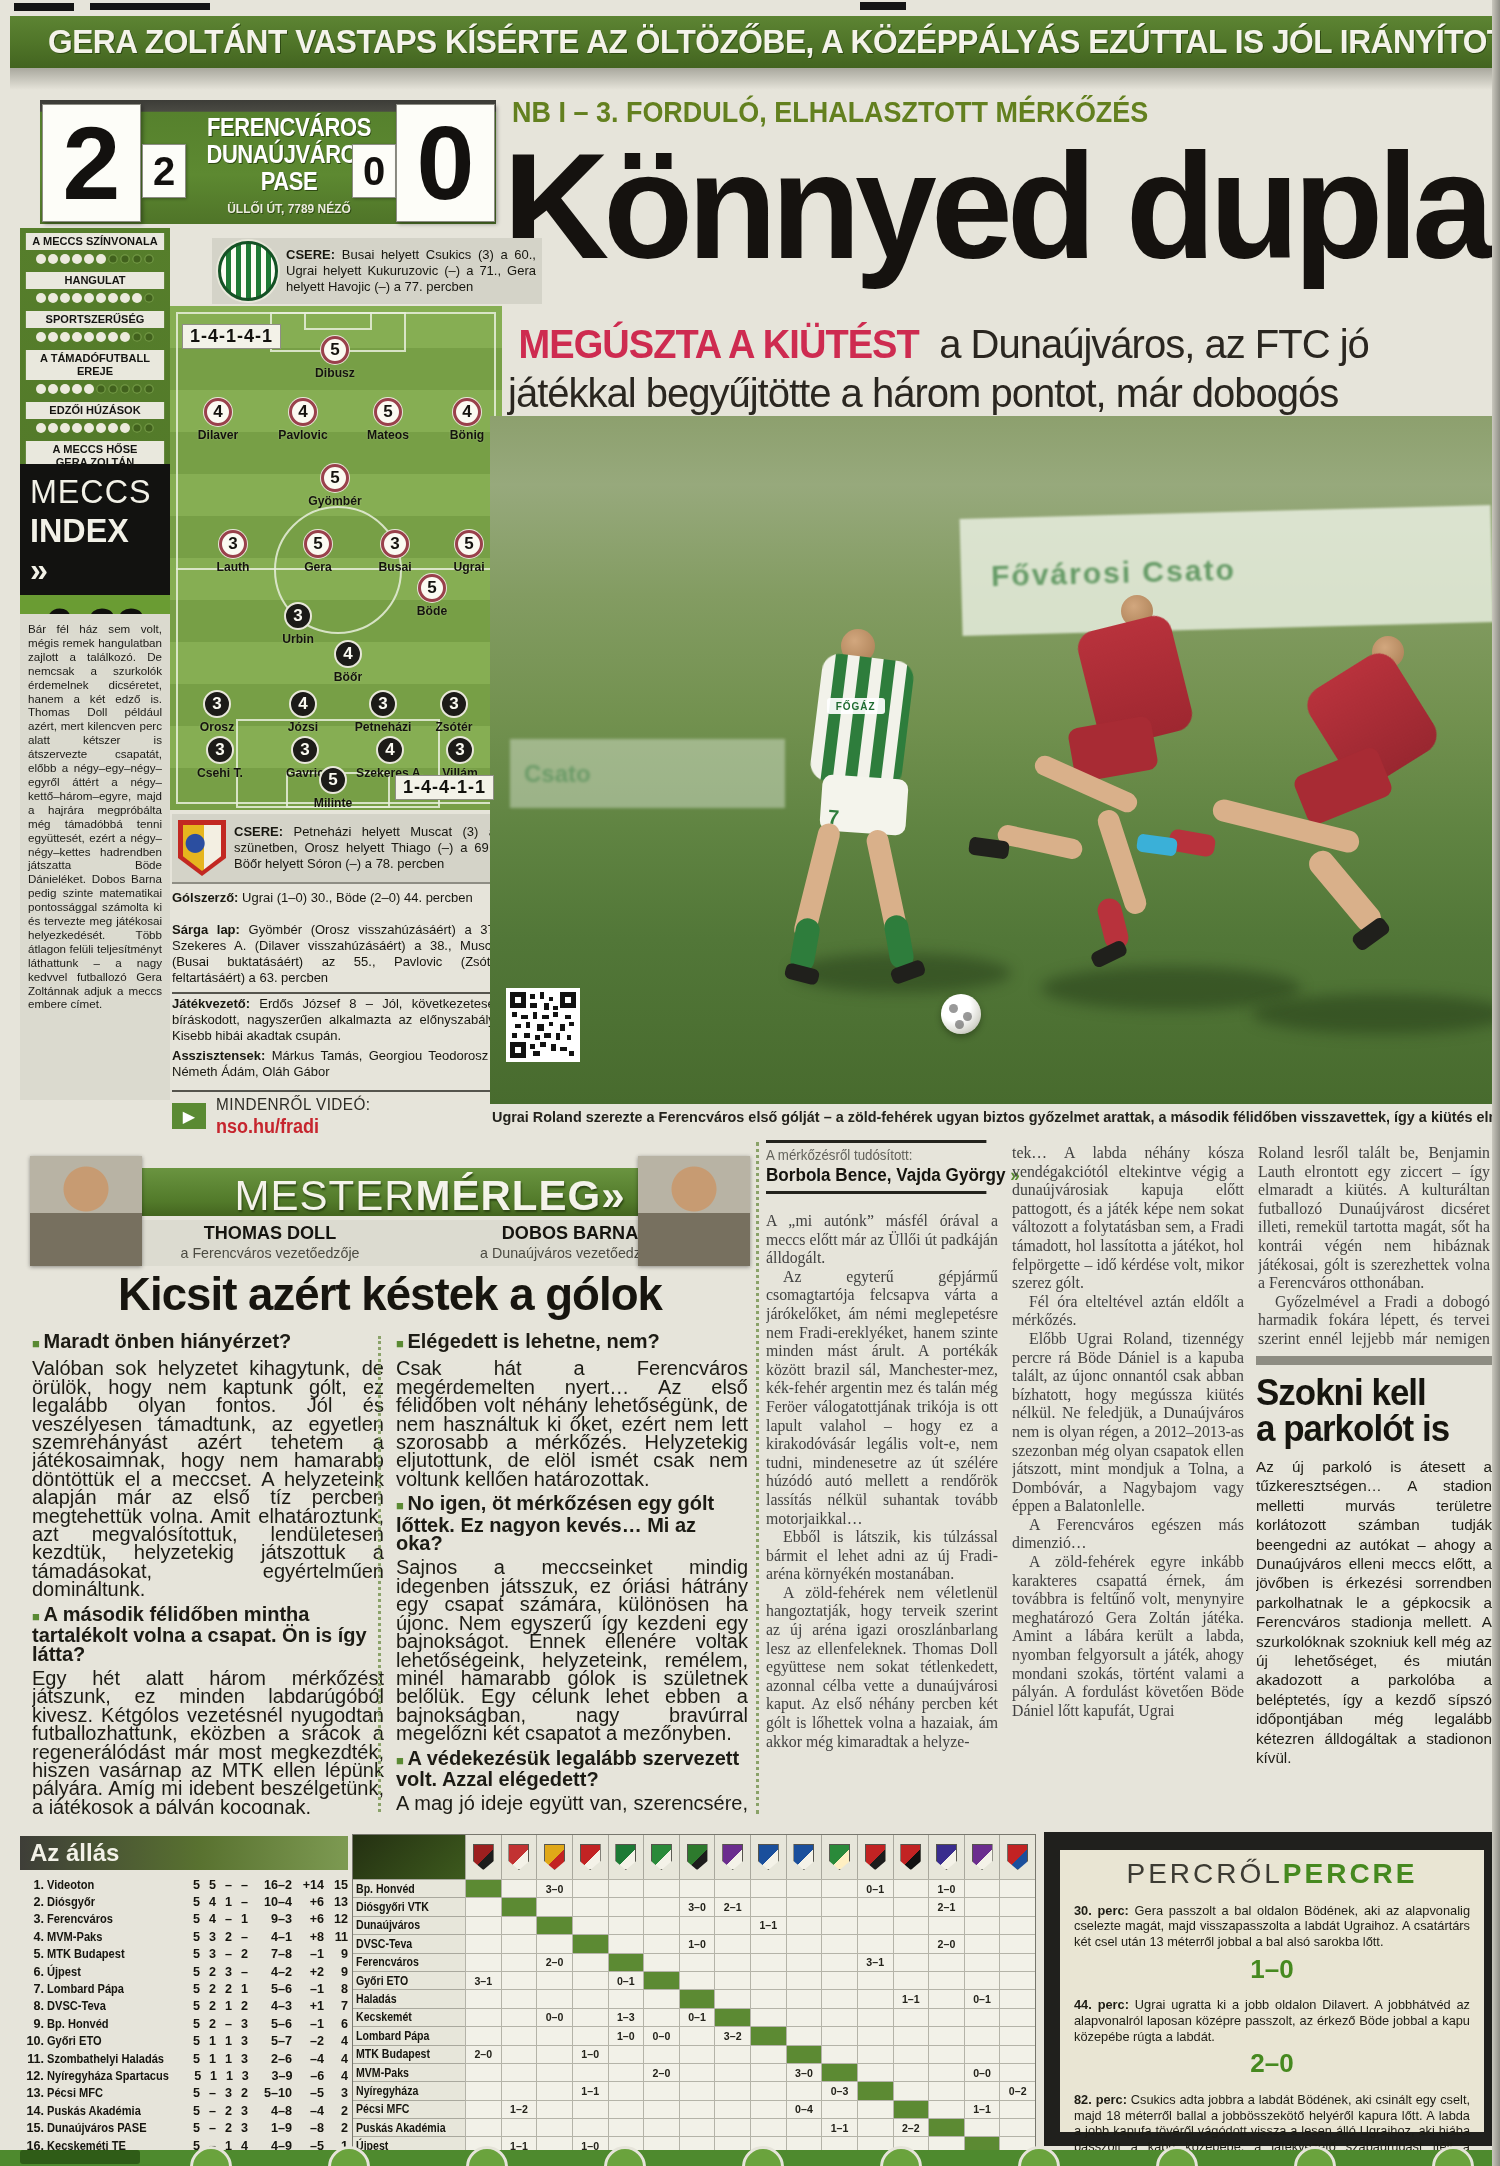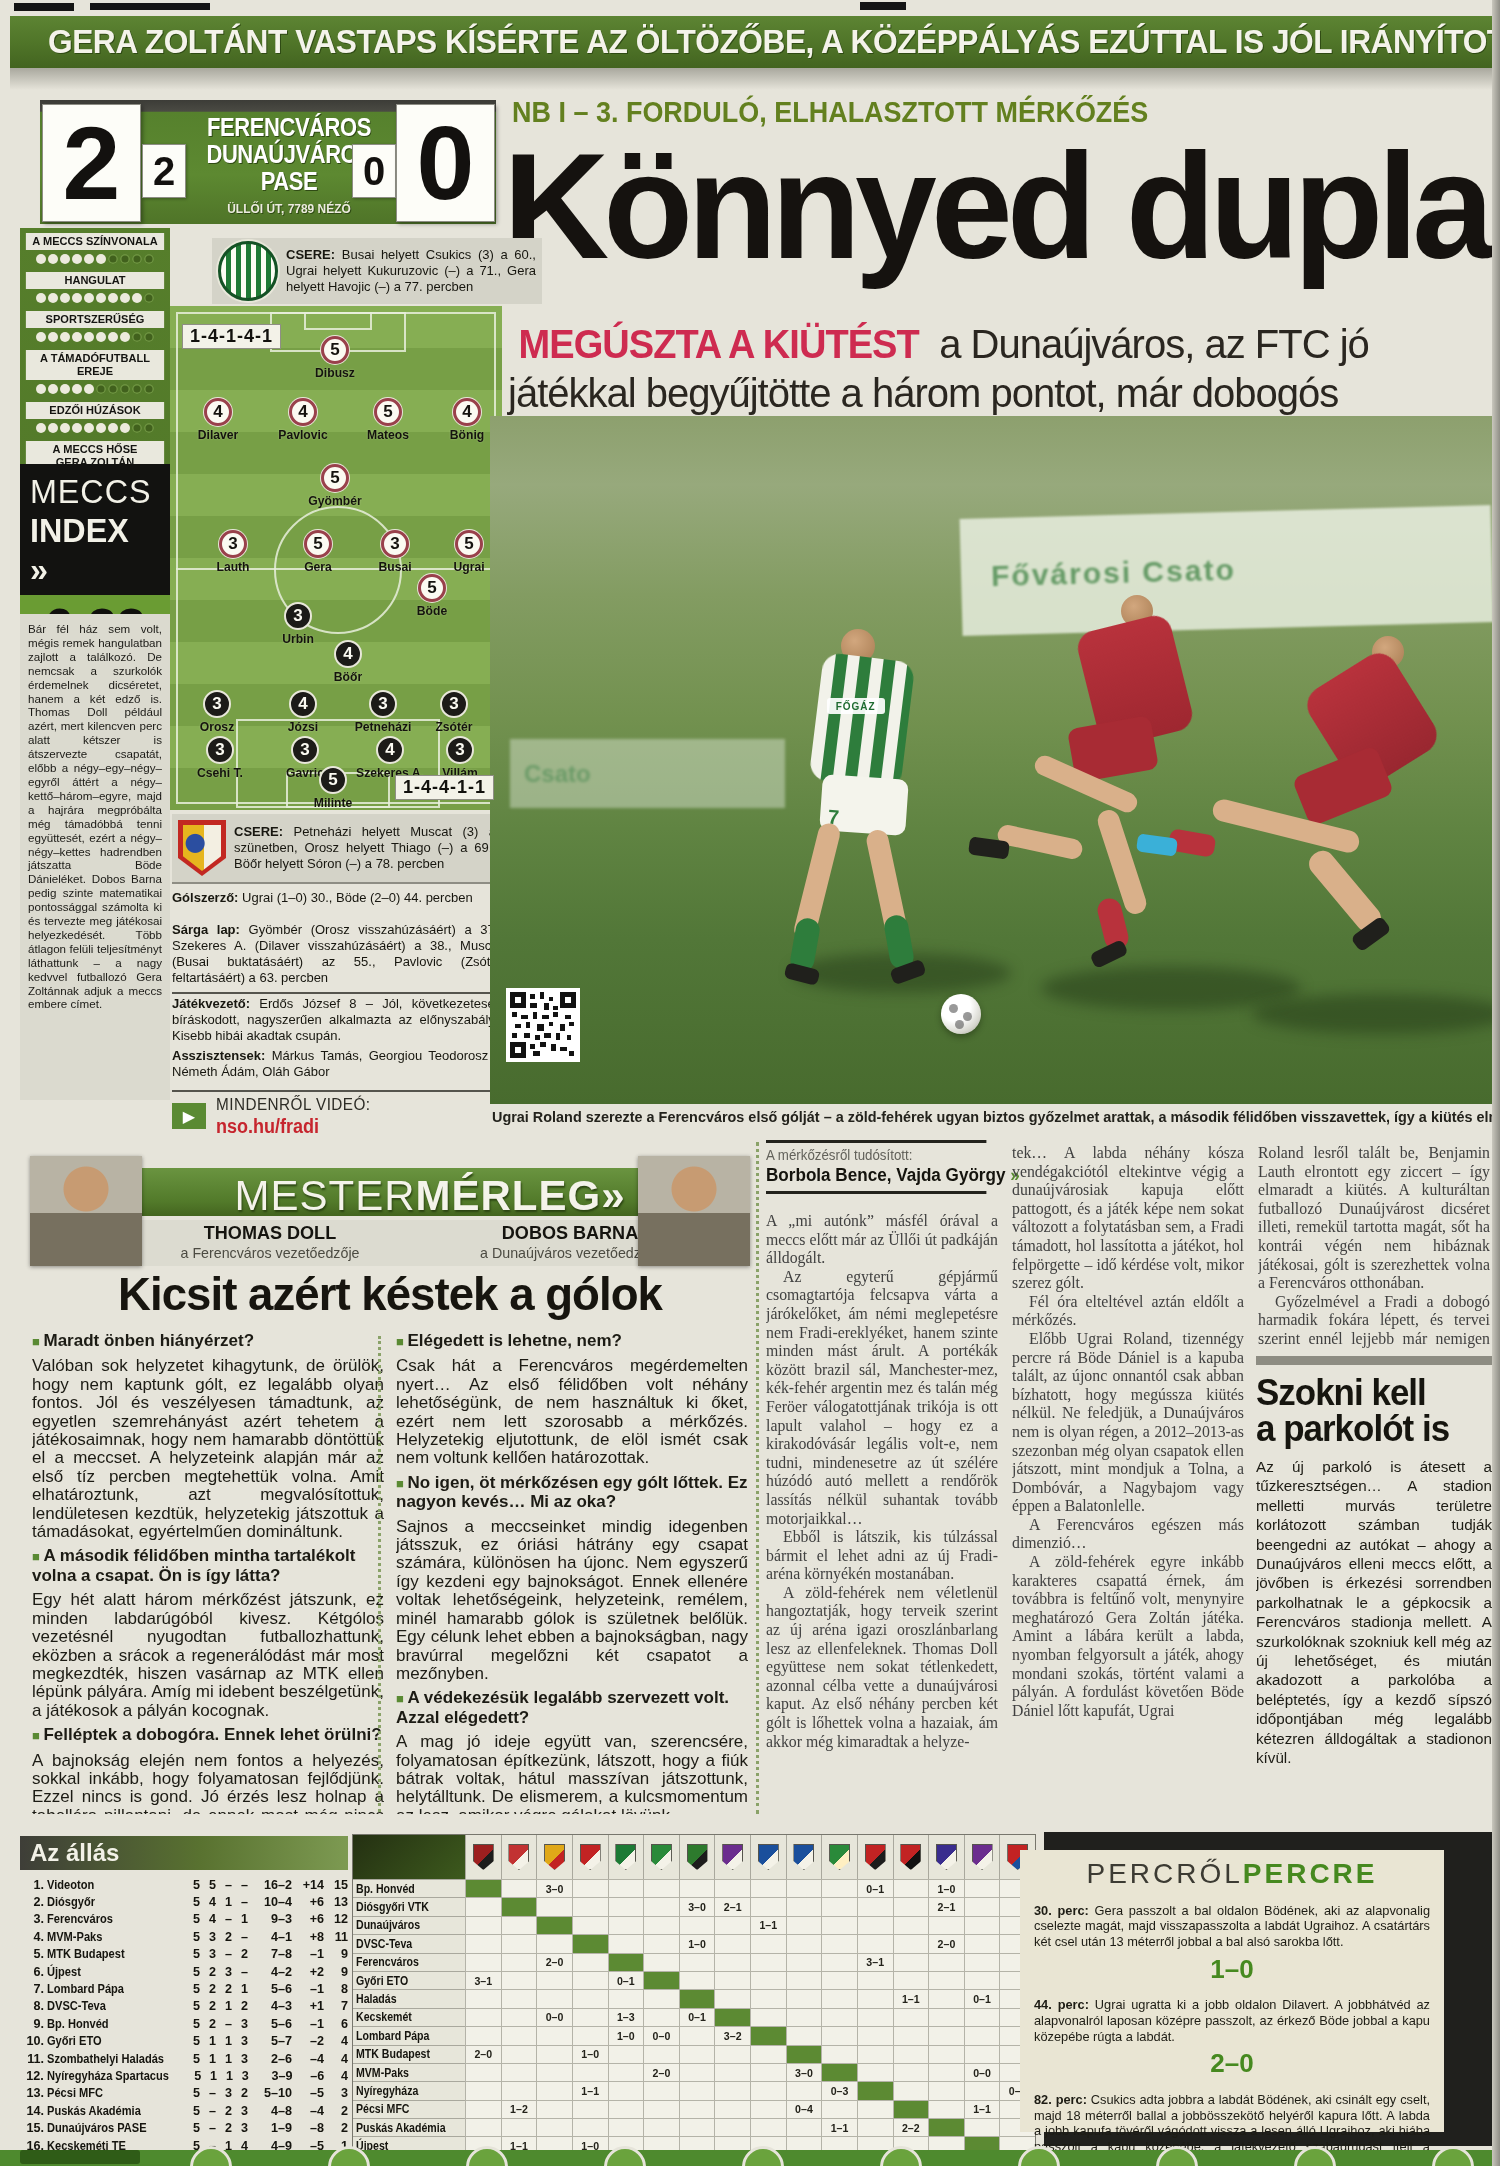--- a/index.html
+++ b/index.html
@@ -88,21 +88,21 @@
   #mm-title{left:30px;top:1172px;width:720px;text-align:center;color:#f4f3ea;font-size:42px;letter-spacing:1px;z-index:3;text-shadow:1px 2px 2px #2c4512;padding-left:40px;}
   #mm-title .b{font-weight:800;}
   #mm-names{left:30px;top:1220px;width:720px;height:46px;background:#dcdbd0;}
   .coach-name{position:absolute;top:2px;font-weight:800;font-size:19px;color:#15140f;width:300px;text-align:center;transform:scaleX(.95);}
   .coach-role{position:absolute;top:24px;font-size:15px;color:#4c4b42;width:300px;text-align:center;transform:scaleX(.95);}
   .coach-photo{position:absolute;top:1156px;width:112px;height:110px;z-index:4;background:
     radial-gradient(circle at 50% 30%,#c79b72 0 22px,rgba(0,0,0,0) 23px),
     linear-gradient(180deg,#b8b3a4 0 52%,#77705f 52% 100%);box-shadow:0 1px 4px rgba(0,0,0,.4);}
   #iv-title{left:30px;top:1266px;width:720px;text-align:center;font-size:47px;font-weight:700;letter-spacing:-1px;color:#17150f;transform:scaleX(.97);}
   .qa-col{position:absolute;top:1332px;width:352px;height:482px;overflow:hidden;}
-  .qa-col p{margin:0 0 6px 0;font-size:17px;line-height:18.4px;text-align:justify;color:#1c1b14;}
+  .qa-col p{margin:0 0 6px 0;font-size:20px;line-height:18.4px;text-align:justify;color:#1c1b14;}
   .qa-col p.q{font-weight:800;text-align:left;}
   .qa-col p.q::before{content:"■ ";color:#5a8a33;font-size:13px;}
   .vdots{position:absolute;border-left:3px dotted #8aa268;}
   
   #byline{left:766px;top:1140px;width:232px;}
   #byline .t{font-size:14px;color:#62615a;border-top:3px solid #23221c;padding-top:4px;transform:scaleX(.95);transform-origin:left;}
   #byline .n{font-size:18px;font-weight:800;color:#14130d;padding:2px 0 5px 0;border-bottom:3px solid #23221c;transform:scaleX(.95);transform-origin:left;white-space:nowrap;}
   #byline .n em{font-style:normal;color:#5a8a33;}
   .rep-col{position:absolute;width:232px;font-family:"Liberation Serif",serif;overflow:hidden;}
   .rep-col p{margin:0;font-size:15.8px;line-height:18.6px;text-align:justify;color:#404040;text-indent:17px;}
@@ -126,21 +126,21 @@
   #matrix{left:352px;top:1834px;width:682px;display:grid;grid-template-columns:112px repeat(16,1fr);border:1px solid #77766d;background:#f2f1e8;}
   .mx-corner{background:linear-gradient(135deg,#243012,#3d5a1d);height:44px;}
   .mx-crest{height:44px;display:flex;align-items:center;justify-content:center;border-left:1px solid #a9a89d;background:#e7e6da;}
   .mx-crest i{display:block;width:19px;height:24px;clip-path:polygon(0 0,100% 0,100% 65%,50% 100%,0 65%);}
   .mx-name{font-size:12.3px;font-weight:800;color:#15140e;padding:1px 3px;border-top:1px solid #a9a89d;white-space:nowrap;overflow:hidden;background:#e7e6da;display:flex;align-items:center;}
   .mx-name span{transform:scaleX(.86);transform-origin:left;}
   .mx-cell{border-top:1px solid #b4b3a8;border-left:1px solid #b4b3a8;font-size:10.6px;font-weight:700;color:#23221a;display:flex;align-items:center;justify-content:center;height:17.4px;}
   .mx-cell.diag{background:#5c8a33;}
   
   #ppdark{left:1044px;top:1832px;width:456px;height:314px;background:#20201d;}
-  #ppbox{left:1020px;top:1850px;width:424px;height:282px;background:#e9e5d3;padding:8px 14px;box-sizing:border-box;}
+  #ppbox{left:1060px;top:1850px;width:424px;height:282px;background:#e9e5d3;padding:8px 14px;box-sizing:border-box;}
   #pp-title{text-align:center;font-size:28px;letter-spacing:3px;color:#3c3b33;margin-bottom:6px;}
   #pp-title .b{color:#46891f;font-weight:800;}
   .pp-item{font-size:12.8px;line-height:15.6px;text-align:justify;color:#1d1c14;margin-bottom:4px;}
   .pp-item b{font-weight:800;}
   .pp-score{text-align:center;font-size:26px;font-weight:800;color:#46891f;margin:2px 0 4px 0;}
   
   #bstrip{left:0;top:2150px;width:1500px;height:16px;background:#4e8a2e;}
   .bcirc{position:absolute;top:2146px;width:42px;height:42px;border-radius:50%;background:#6aa33d;border:3px solid #e6e4da;box-sizing:border-box;}
   #btab{left:20px;top:2150px;width:120px;height:14px;background:#2f5c17;border-radius:3px;}
   #redge{left:1492px;top:0;width:8px;height:2166px;background:linear-gradient(90deg,#c9c7bd,#8f8e86);}

